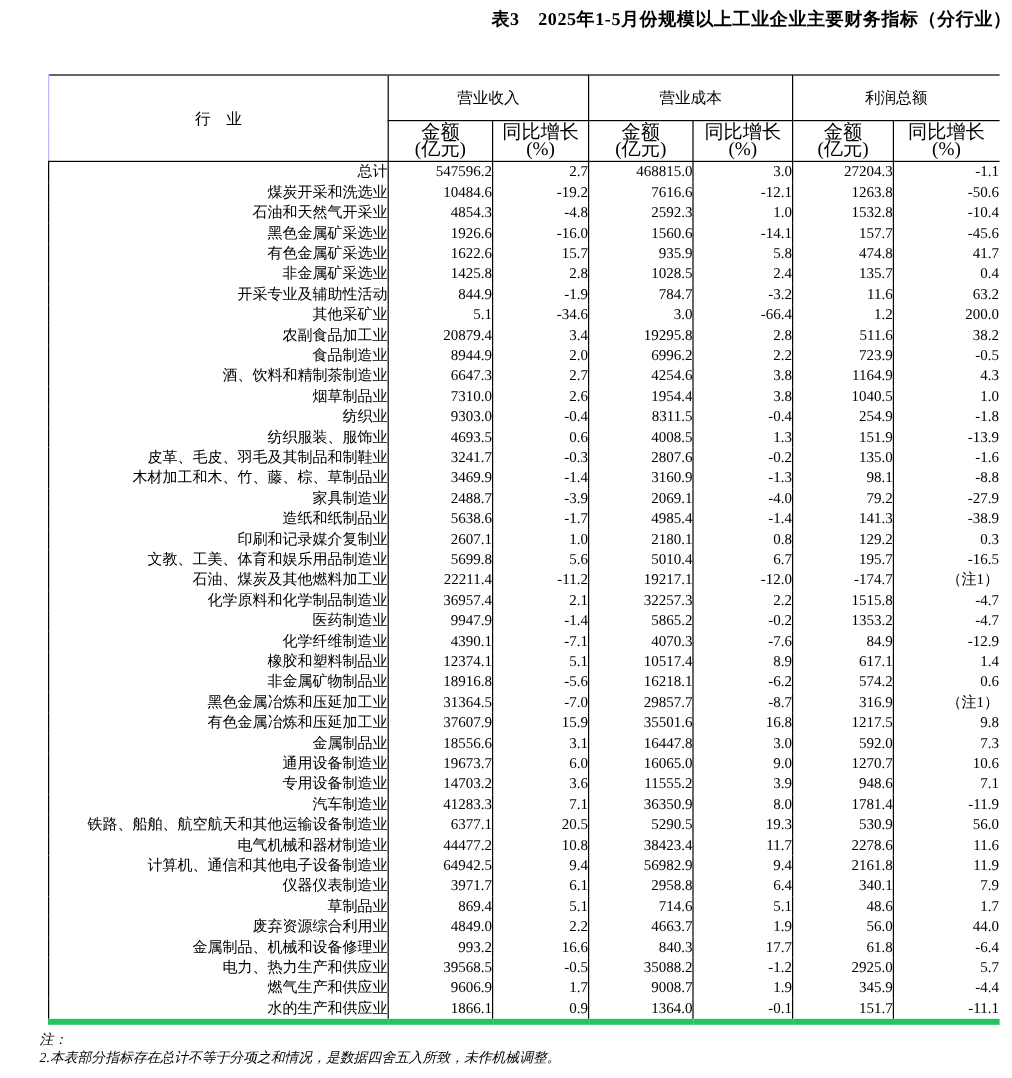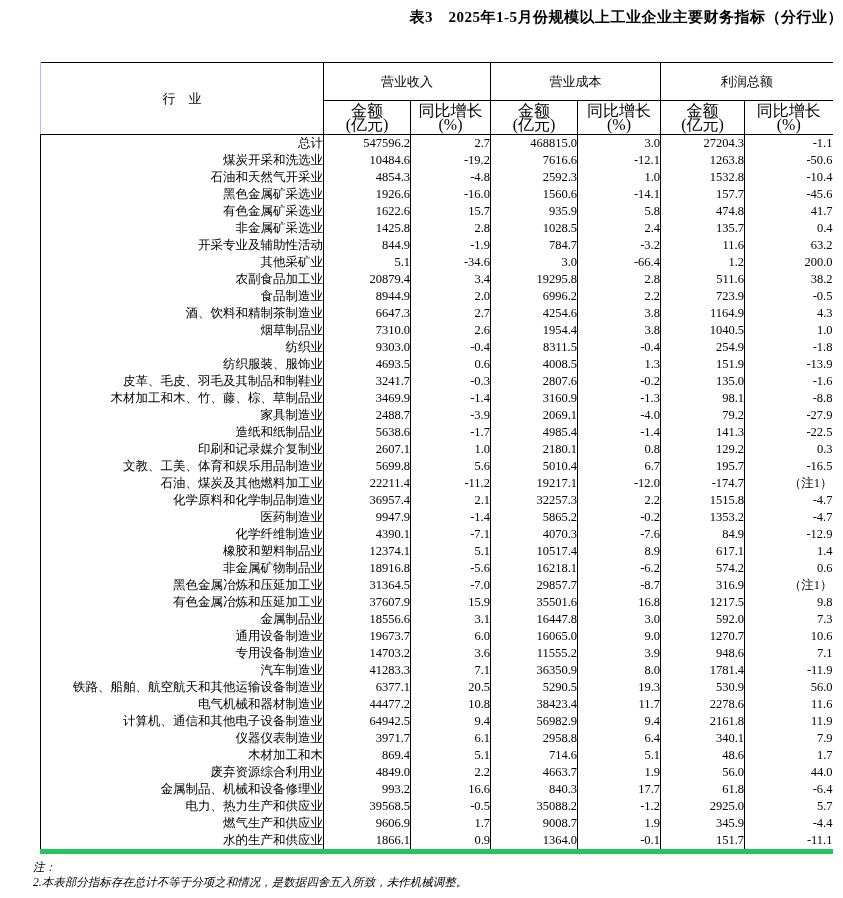--- a/index.html
+++ b/index.html
@@ -281,21 +281,21 @@
         <td class="num csep">79.2</td>
         <td class="num">-27.9</td>
       </tr>
       <tr>
         <td class="name indent">造纸和纸制品业</td>
         <td class="num csep">5638.6</td>
         <td class="num csep">-1.7</td>
         <td class="num csep">4985.4</td>
         <td class="num csep">-1.4</td>
         <td class="num csep">141.3</td>
-        <td class="num">-22.5</td>
+        <td class="num">-38.9</td>
       </tr>
       <tr>
         <td class="name indent">印刷和记录媒介复制业</td>
         <td class="num csep">2607.1</td>
         <td class="num csep">1.0</td>
         <td class="num csep">2180.1</td>
         <td class="num csep">0.8</td>
         <td class="num csep">129.2</td>
         <td class="num">0.3</td>
       </tr>
@@ -446,21 +446,21 @@
       <tr>
         <td class="name indent">仪器仪表制造业</td>
         <td class="num csep">3971.7</td>
         <td class="num csep">6.1</td>
         <td class="num csep">2958.8</td>
         <td class="num csep">6.4</td>
         <td class="num csep">340.1</td>
         <td class="num">7.9</td>
       </tr>
       <tr>
-        <td class="name indent">木材加工和木</td>
+        <td class="name indent">草制品业</td>
         <td class="num csep">869.4</td>
         <td class="num csep">5.1</td>
         <td class="num csep">714.6</td>
         <td class="num csep">5.1</td>
         <td class="num csep">48.6</td>
         <td class="num">1.7</td>
       </tr>
       <tr>
         <td class="name indent">废弃资源综合利用业</td>
         <td class="num csep">4849.0</td>

